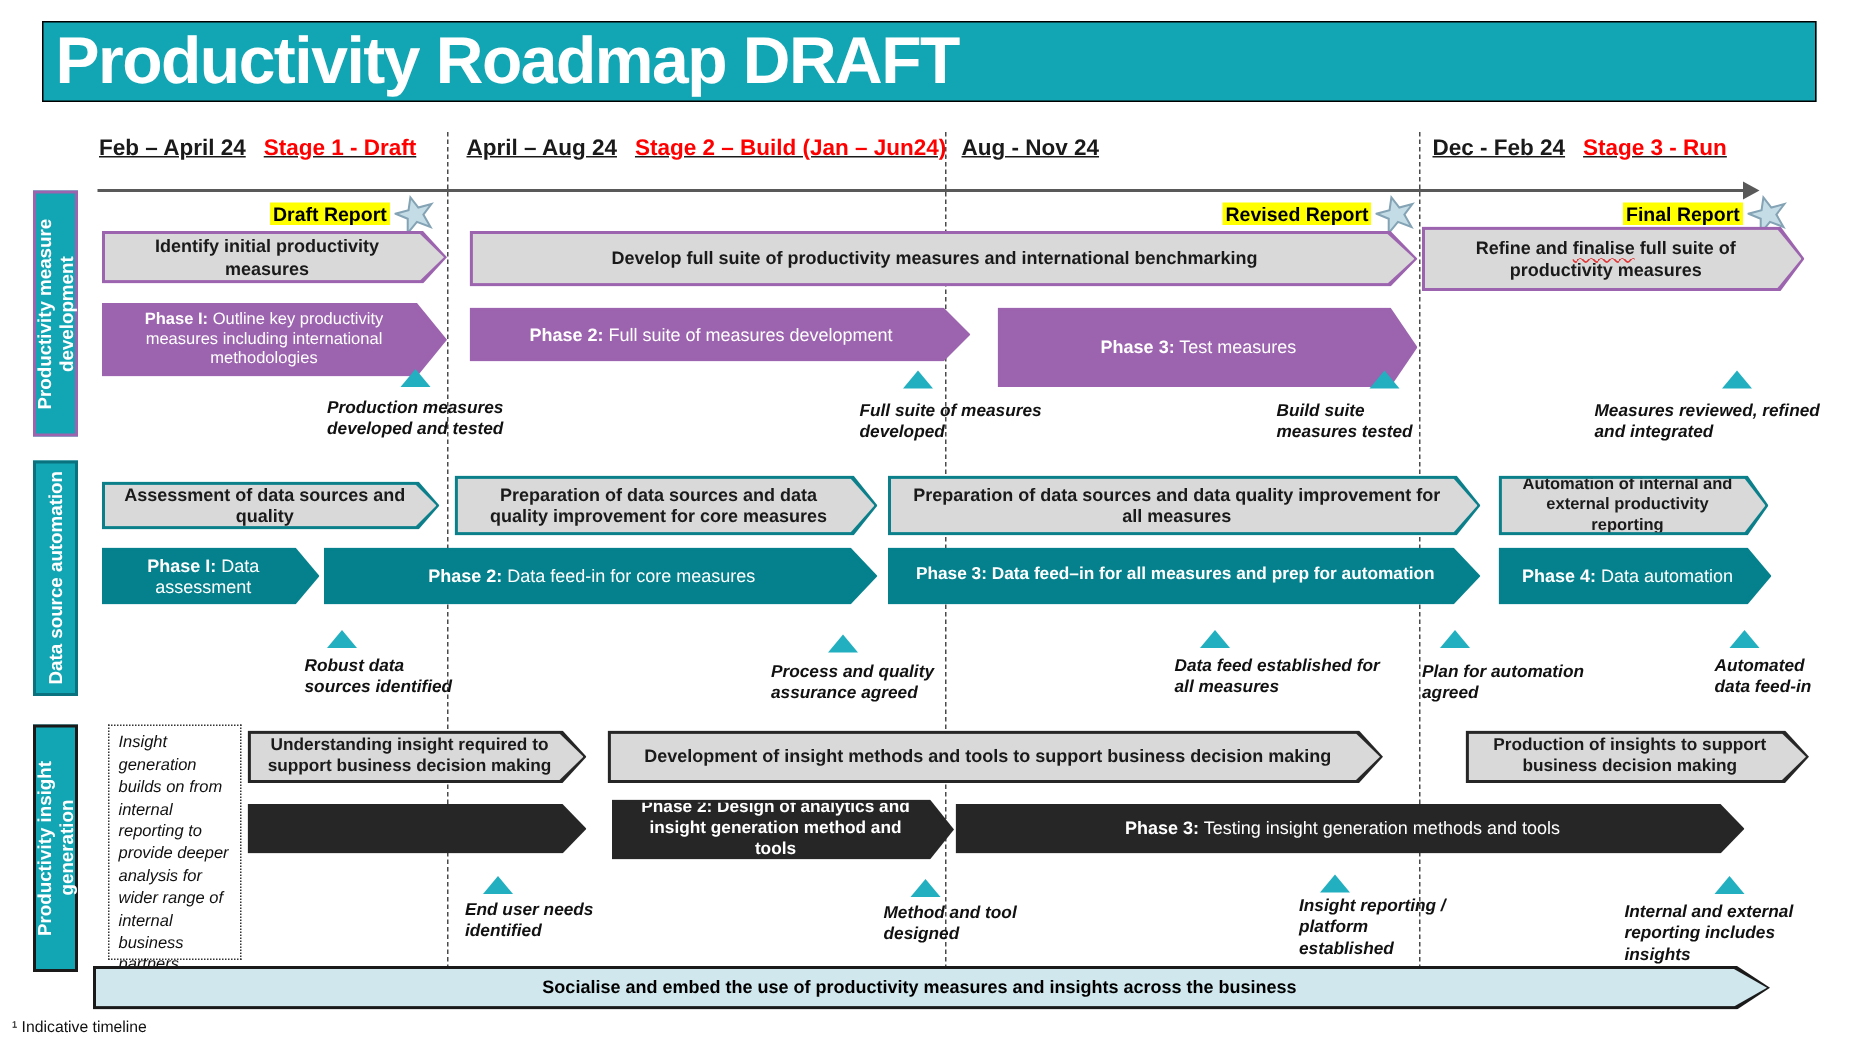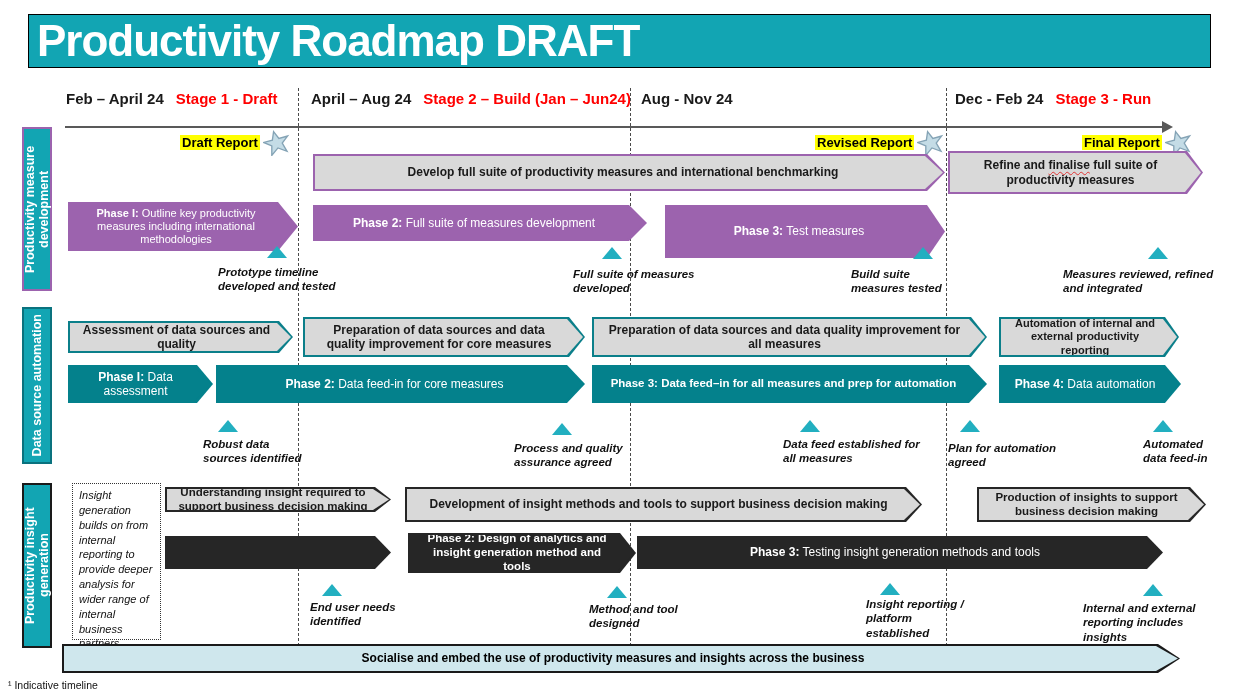--- a/index.html
+++ b/index.html
@@ -4,21 +4,21 @@
 <style>
   html,body { margin:0; padding:0; background:#fff; font-family:"Liberation Sans", sans-serif; }
   .canvas { position:relative; width:1239px; height:699px; background:#fff; overflow:hidden; }
 
   
   .titlebar { position:absolute; left:28px; top:14px; width:1183px; height:54px;
     background:var(--c-teal,#12A5B3); border:1px solid #000; display:flex; align-items:center; box-sizing:border-box; }
   .titlebar h1 { margin:0; padding-left:8px; color:#fff; font-size:44px; font-weight:800; letter-spacing:-1px; white-space:nowrap; }
 
   
-  .period { position:absolute; top:90px; font-size:15px; font-weight:bold; white-space:nowrap; color:#1a1a1a; }
+  .period { position:absolute; top:90px; font-size:15px; font-weight:bold; white-space:nowrap; color:#1a1a1a;text-decoration:underline; }
   .period .stage { color:var(--c-red,#FF0000); margin-left:12px; }
 
   
   .vline { position:absolute; top:88px; height:558px; width:0; border-left:1px dashed #4a4a4a; }
 
   
   .tl-line { position:absolute; left:65px; top:126px; width:1100px; border-top:2px solid #595959; }
   .tl-head { position:absolute; left:1162px; top:121px; width:0; height:0;
     border-top:6px solid transparent; border-bottom:6px solid transparent; border-left:11px solid #595959; }
 
@@ -115,20 +115,26 @@
     <span class="lbl">Final Report</span>
     <svg width="27" height="27" viewBox="0 0 24 24">
         <polygon points="12,2 15,9 23,9 16.8,13.8 19,22 12,17 5,22 7.2,13.8 1,9 9,9" fill="var(--c-star,#C4DCE6)" stroke="var(--c-starstroke,#84A3B5)" stroke-width="1.2" transform="rotate(-15 12 12)"></polygon>
       </svg>
   </div>
 
   <div class="lane-label l1" style="left:22px; top:127px; height:164px">
     <span>Productivity measure development</span>
   </div>
 
+  <div class="arrow gray purple-bd" style="left:68px;top:154px;width:230px;height:35px;--tip:16px">
+    <div class="shell"></div>
+      <div class="core">
+        <span>Identify initial productivity measures</span>
+      </div>
+  </div>
   <div class="arrow gray purple-bd" style="left:313px;top:154px;width:632px;height:37px;--tip:18px">
     <div class="shell"></div>
       <div class="core">
         <span>Develop full suite of productivity measures and international benchmarking</span>
       </div>
   </div>
   <div class="arrow gray purple-bd" style="left:948px;top:151px;width:255px;height:43px;--tip:16px">
     <div class="shell"></div>
       <div class="core">
         <span><span>Refine and </span><span class="wavy">finalise</span><span> full suite of productivity measures</span></span>
@@ -152,21 +158,21 @@
       <div class="core">
         <span><b>Phase 3:</b><span> Test measures</span></span>
       </div>
   </div>
 
   <div class="tri" style="left:267px;top:246px"></div>
   <div class="tri" style="left:602px;top:247px"></div>
   <div class="tri" style="left:913px;top:247px"></div>
   <div class="tri" style="left:1148px;top:247px"></div>
 
-  <div class="ms" style="left:218px;top:265px;width:125px">Prototype timeline developed and tested</div>
+  <div class="ms" style="left:218px;top:265px;width:125px">Production measures developed and tested</div>
   <div class="ms" style="left:573px;top:267px;width:135px">Full suite of measures developed</div>
   <div class="ms" style="left:851px;top:267px;width:112px">Build suite measures tested</div>
   <div class="ms" style="left:1063px;top:267px;width:158px">Measures reviewed, refined and integrated</div>
 
   <div class="lane-label l2" style="left:22px; top:307px; height:157px">
     <span>Data source automation</span>
   </div>
 
   <div class="arrow gray teal-bd" style="left:68px;top:321px;width:225px;height:32px;--tip:14px">
     <div class="shell"></div>
@@ -229,21 +235,21 @@
   <div class="ms" style="left:783px;top:437px;width:150px">Data feed established for all measures</div>
   <div class="ms" style="left:948px;top:441px;width:118px">Plan for automation agreed</div>
   <div class="ms" style="left:1143px;top:437px;width:80px">Automated data feed-in</div>
 
   <div class="lane-label l3" style="left:22px; top:483px; height:165px">
     <span>Productivity insight generation</span>
   </div>
 
   <div class="notebox" style="left:72px;top:483px;width:89px;height:157px">Insight generation builds on from internal reporting to provide deeper analysis for wider range of internal business partners</div>
 
-  <div class="arrow gray dark-bd fs115" style="left:165px;top:487px;width:226px;height:25px;--tip:16px">
+  <div class="arrow gray dark-bd fs115" style="left:165px;top:487px;width:226px;height:35px;--tip:16px">
     <div class="shell"></div>
       <div class="core">
         <span>Understanding insight required to support business decision making</span>
       </div>
   </div>
   <div class="arrow gray dark-bd" style="left:405px;top:487px;width:517px;height:35px;--tip:16px">
     <div class="shell"></div>
       <div class="core">
         <span>Development of insight methods and tools to support business decision making</span>
       </div>

